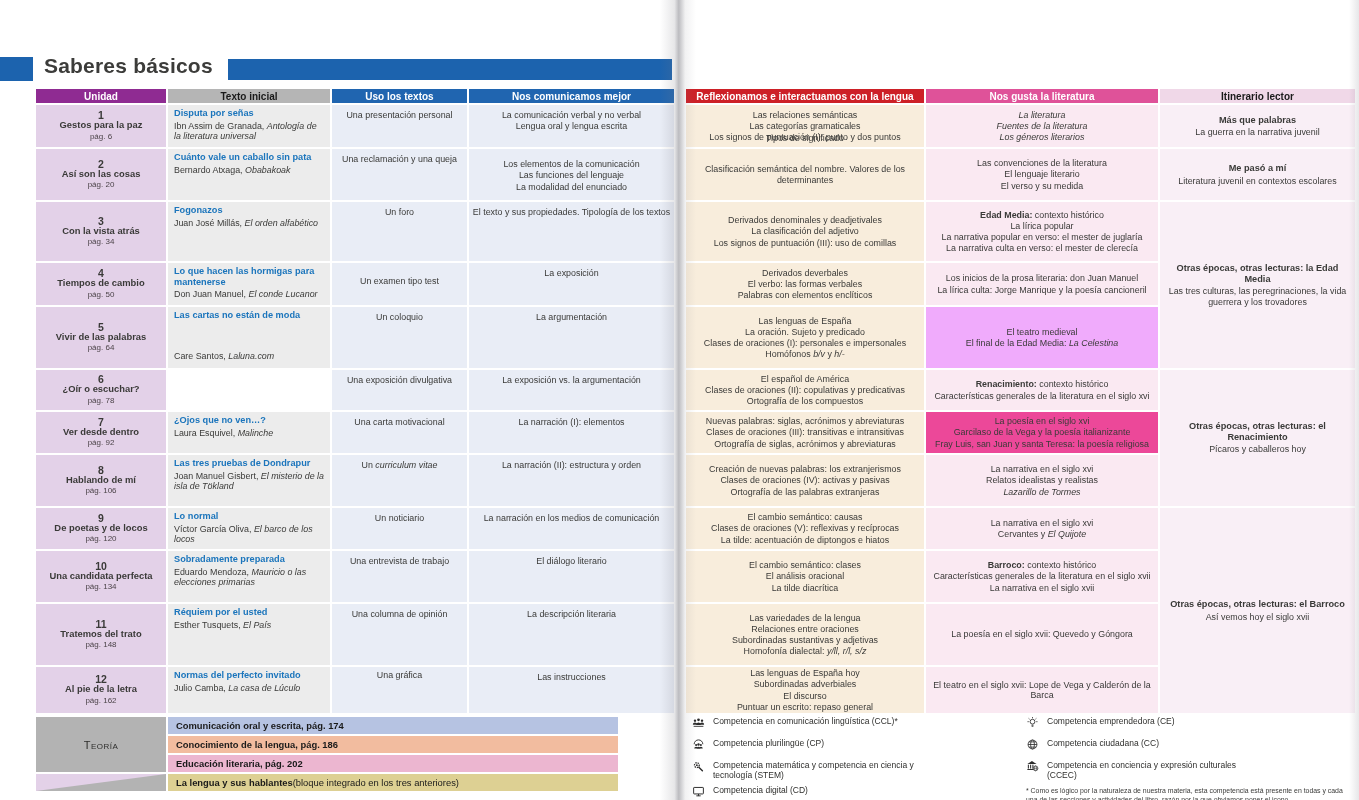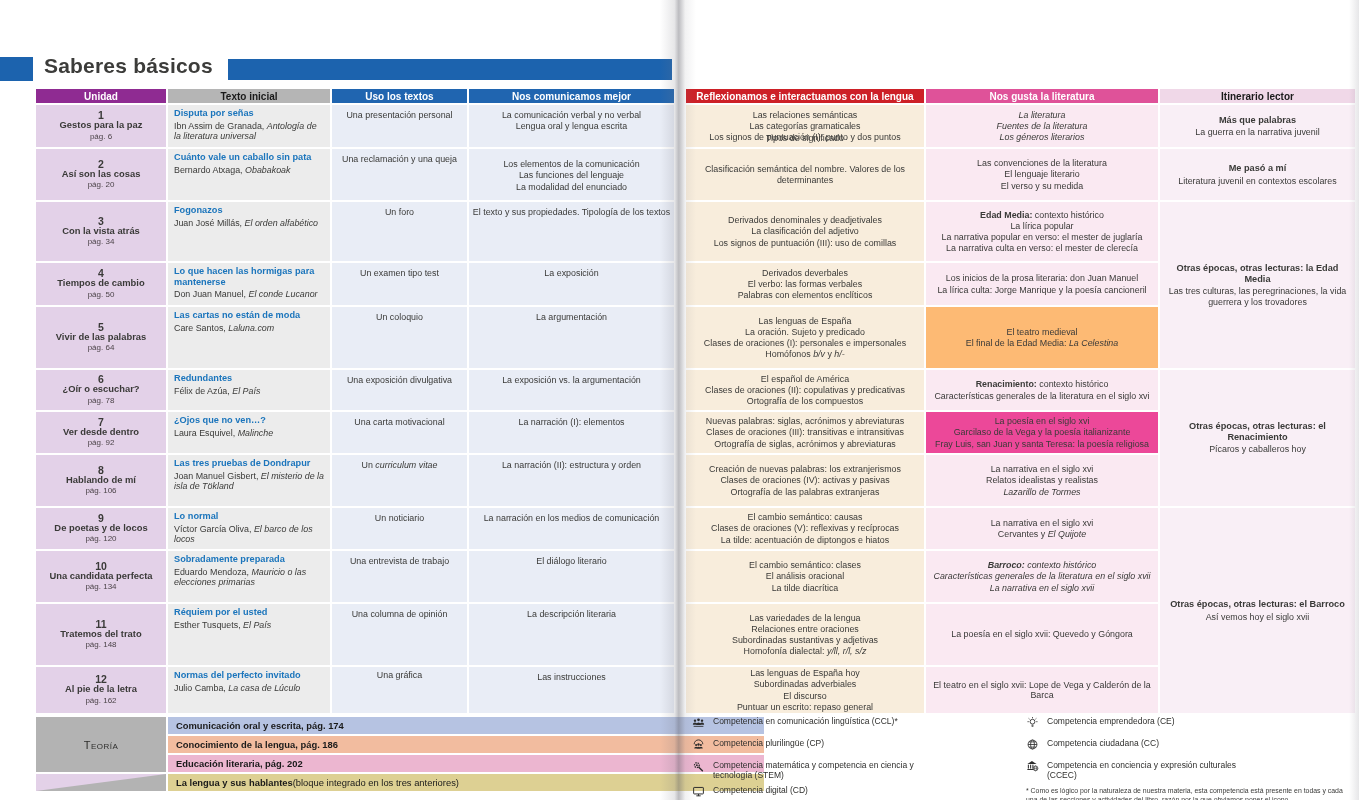--- a/index.html
+++ b/index.html
@@ -28,21 +28,21 @@
   .t-title{color:#1b75bc;font-weight:bold;font-size:9.2px;line-height:10.6px;}
   .t-author{font-size:8.9px;line-height:10.2px;margin-top:2px;}
   .topic{margin:0.5px 0;}
   .it-title{font-weight:bold;font-size:9.2px;line-height:10.6px;}
   .it-sub{margin-top:2px;}
   .seg-b{font-weight:bold;} .seg-i{font-style:italic;}
   
   #teoria-label{position:absolute;left:36px;top:717px;width:130px;height:55px;
         display:flex;align-items:center;justify-content:center;
         font-variant:small-caps;font-size:11px;letter-spacing:.5px;color:#2e2e2c;}
-  #teoria-bars{position:absolute;left:168px;top:717px;width:596px;display:flex;flex-direction:column;gap:2px;}
+  #teoria-bars{position:absolute;left:168px;top:717px;width:450px;display:flex;flex-direction:column;gap:2px;}
   .tbar{height:17px;display:flex;align-items:center;padding-left:8px;font-size:9.4px;color:#1a1a1a;box-sizing:border-box;}
   #teoria-wedge{position:absolute;left:36px;top:774px;width:130px;height:17px;}
   #teoria-wedge .tri{width:100%;height:100%;clip-path:polygon(0 100%,100% 0,100% 100%);}
   
   #legend{position:absolute;left:692px;top:716px;width:663px;display:flex;gap:16px;}
   #legend-left{width:318px;} #legend-right{flex:1;}
   .leg-item{display:flex;gap:7px;align-items:flex-start;margin-bottom:5px;}
   .leg-icon{width:14px;flex:0 0 14px;margin-top:-1px;}
   .leg-label{font-size:8.5px;line-height:10px;color:#2e2e2c;max-width:220px;}
   #legend-footnote{font-size:6.9px;line-height:8.6px;color:#3a3a38;margin-top:7px;max-width:350px;}
@@ -115,49 +115,45 @@
     </div>
     <div class="cell" style="background: rgb(227, 209, 232); grid-area: 5 / 1;">
       <div class="unit-num">4</div>
       <div class="unit-name">Tiempos de cambio</div>
       <div class="unit-page">pág. 50</div>
     </div>
     <div class="cell leftal" style="background: rgb(236, 236, 236); grid-area: 5 / 2; justify-content: flex-start;">
       <div class="t-title">Lo que hacen las hormigas para mantenerse</div>
       <div class="t-author"><span>Don Juan Manuel, </span><span class="seg-i">El conde Lucanor</span></div>
     </div>
-    <div class="cell" style="background: rgb(233, 237, 246); grid-area: 5 / 3; justify-content: flex-start; padding-top: 4px;">
+    <div class="cell" style="background: rgb(233, 237, 246); grid-area: 5 / 3; justify-content: flex-start; padding-top: 12px;">
       <div class="topic">Un examen tipo test</div>
     </div>
     <div class="cell" style="background: rgb(233, 237, 246); grid-area: 5 / 4; justify-content: flex-start; padding-top: 4px;">
       <div class="topic">La exposición</div>
     </div>
     <div class="cell" style="background: rgb(227, 209, 232); grid-area: 6 / 1;">
       <div class="unit-num">5</div>
       <div class="unit-name">Vivir de las palabras</div>
       <div class="unit-page">pág. 64</div>
     </div>
-    <div class="cell leftal" style="background: rgb(236, 236, 236); grid-area: 6 / 2; justify-content: flex-start;">
+    <div class="cell leftal" style="background: rgb(236, 236, 236); grid-area: 6 / 2; justify-content: flex-start; gap: 28px;">
       <div class="t-title">Las cartas no están de moda</div>
       <div class="t-author"><span>Care Santos, </span><span class="seg-i">Laluna.com</span></div>
     </div>
     <div class="cell" style="background: rgb(233, 237, 246); grid-area: 6 / 3; justify-content: flex-start; padding-top: 4px;">
       <div class="topic">Un coloquio</div>
     </div>
     <div class="cell" style="background: rgb(233, 237, 246); grid-area: 6 / 4; justify-content: flex-start; padding-top: 4px;">
       <div class="topic">La argumentación</div>
     </div>
     <div class="cell" style="background: rgb(227, 209, 232); grid-area: 7 / 1;">
       <div class="unit-num">6</div>
       <div class="unit-name">¿Oír o escuchar?</div>
       <div class="unit-page">pág. 78</div>
-    </div>
-    <div class="cell leftal" style="background: rgb(236, 236, 236); grid-area: 7 / 2; justify-content: flex-start;">
-      <div class="t-title">Redundantes</div>
-      <div class="t-author"><span>Félix de Azúa, </span><span class="seg-i">El País</span></div>
     </div>
     <div class="cell" style="background: rgb(233, 237, 246); grid-area: 7 / 3; justify-content: flex-start; padding-top: 4px;">
       <div class="topic">Una exposición divulgativa</div>
     </div>
     <div class="cell" style="background: rgb(233, 237, 246); grid-area: 7 / 4; justify-content: flex-start; padding-top: 4px;">
       <div class="topic">La exposición vs. la argumentación</div>
     </div>
     <div class="cell" style="background: rgb(227, 209, 232); grid-area: 8 / 1;">
       <div class="unit-num">7</div>
       <div class="unit-name">Ver desde dentro</div>
@@ -292,21 +288,21 @@
     <div class="cell" style="background: rgb(250, 233, 242); grid-area: 5 / 2;">
       <div class="topic">Los inicios de la prosa literaria: don Juan Manuel</div>
       <div class="topic">La lírica culta: Jorge Manrique y la poesía cancioneril</div>
     </div>
     <div class="cell" style="background: rgb(248, 237, 220); grid-area: 6 / 1;">
       <div class="topic">Las lenguas de España</div>
       <div class="topic">La oración. Sujeto y predicado</div>
       <div class="topic">Clases de oraciones (I): personales e impersonales</div>
       <div class="topic"><span>Homófonos </span><span class="seg-i">b/v</span><span> y </span><span class="seg-i">h/-</span></div>
     </div>
-    <div class="cell" style="background: #fdba74; grid-area: 6 / 2;">
+    <div class="cell" style="background: #f0abfc; grid-area: 6 / 2;">
       <div class="topic">El teatro medieval</div>
       <div class="topic"><span>El final de la Edad Media: </span><span class="seg-i">La Celestina</span></div>
     </div>
     <div class="cell" style="background: rgb(248, 237, 220); grid-area: 7 / 1;">
       <div class="topic">El español de América</div>
       <div class="topic">Clases de oraciones (II): copulativas y predicativas</div>
       <div class="topic">Ortografía de los compuestos</div>
     </div>
     <div class="cell" style="background: rgb(250, 233, 242); grid-area: 7 / 2;">
       <div class="topic"><span class="seg-b">Renacimiento:</span><span> contexto histórico</span></div>
@@ -339,21 +335,21 @@
     </div>
     <div class="cell" style="background: rgb(250, 233, 242); grid-area: 10 / 2;">
       <div class="topic">La narrativa en el siglo xvi</div>
       <div class="topic"><span>Cervantes y </span><span class="seg-i">El Quijote</span></div>
     </div>
     <div class="cell" style="background: rgb(248, 237, 220); grid-area: 11 / 1;">
       <div class="topic">El cambio semántico: clases</div>
       <div class="topic">El análisis oracional</div>
       <div class="topic">La tilde diacrítica</div>
     </div>
-    <div class="cell" style="background: rgb(250, 233, 242); grid-area: 11 / 2; font-style: italic;">
+    <div class="cell" style="background: rgb(250, 233, 242); grid-area: 11 / 2;">
       <div class="topic"><span class="seg-b">Barroco:</span><span> contexto histórico</span></div>
       <div class="topic">Características generales de la literatura en el siglo xvii</div>
       <div class="topic">La narrativa en el siglo xvii</div>
     </div>
     <div class="cell" style="background: rgb(248, 237, 220); grid-area: 12 / 1;">
       <div class="topic">Las variedades de la lengua</div>
       <div class="topic">Relaciones entre oraciones</div>
       <div class="topic">Subordinadas sustantivas y adjetivas</div>
       <div class="topic"><span>Homofonía dialectal: </span><span class="seg-i">y/ll, r/l, s/z</span></div>
     </div>

